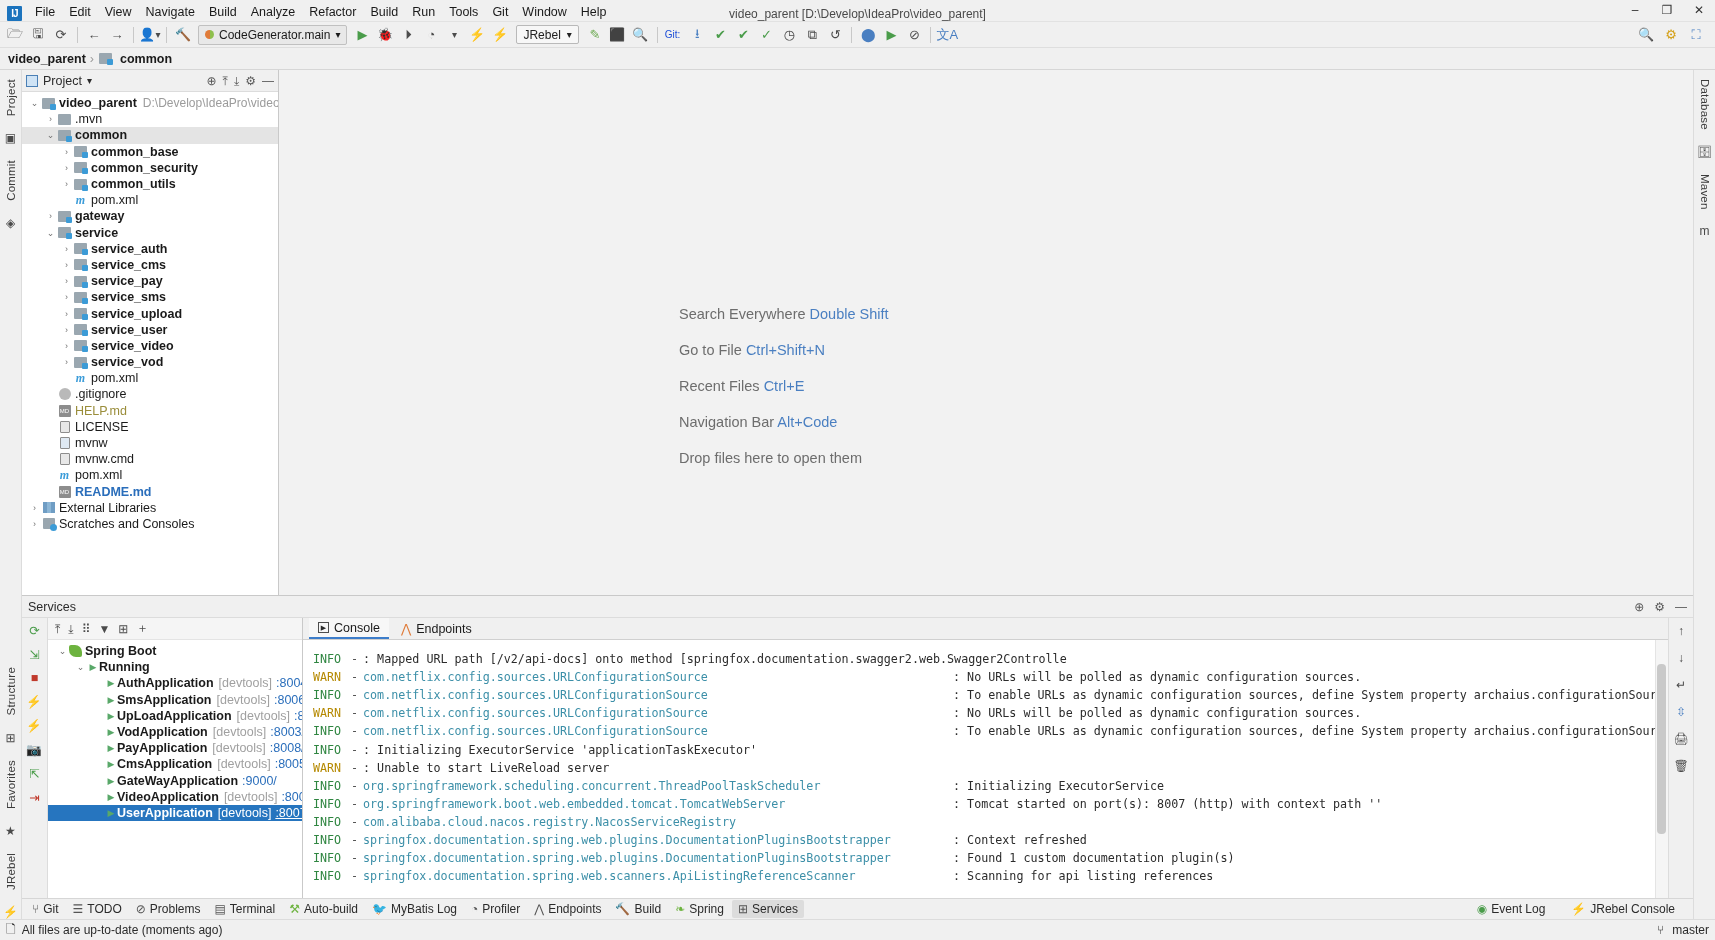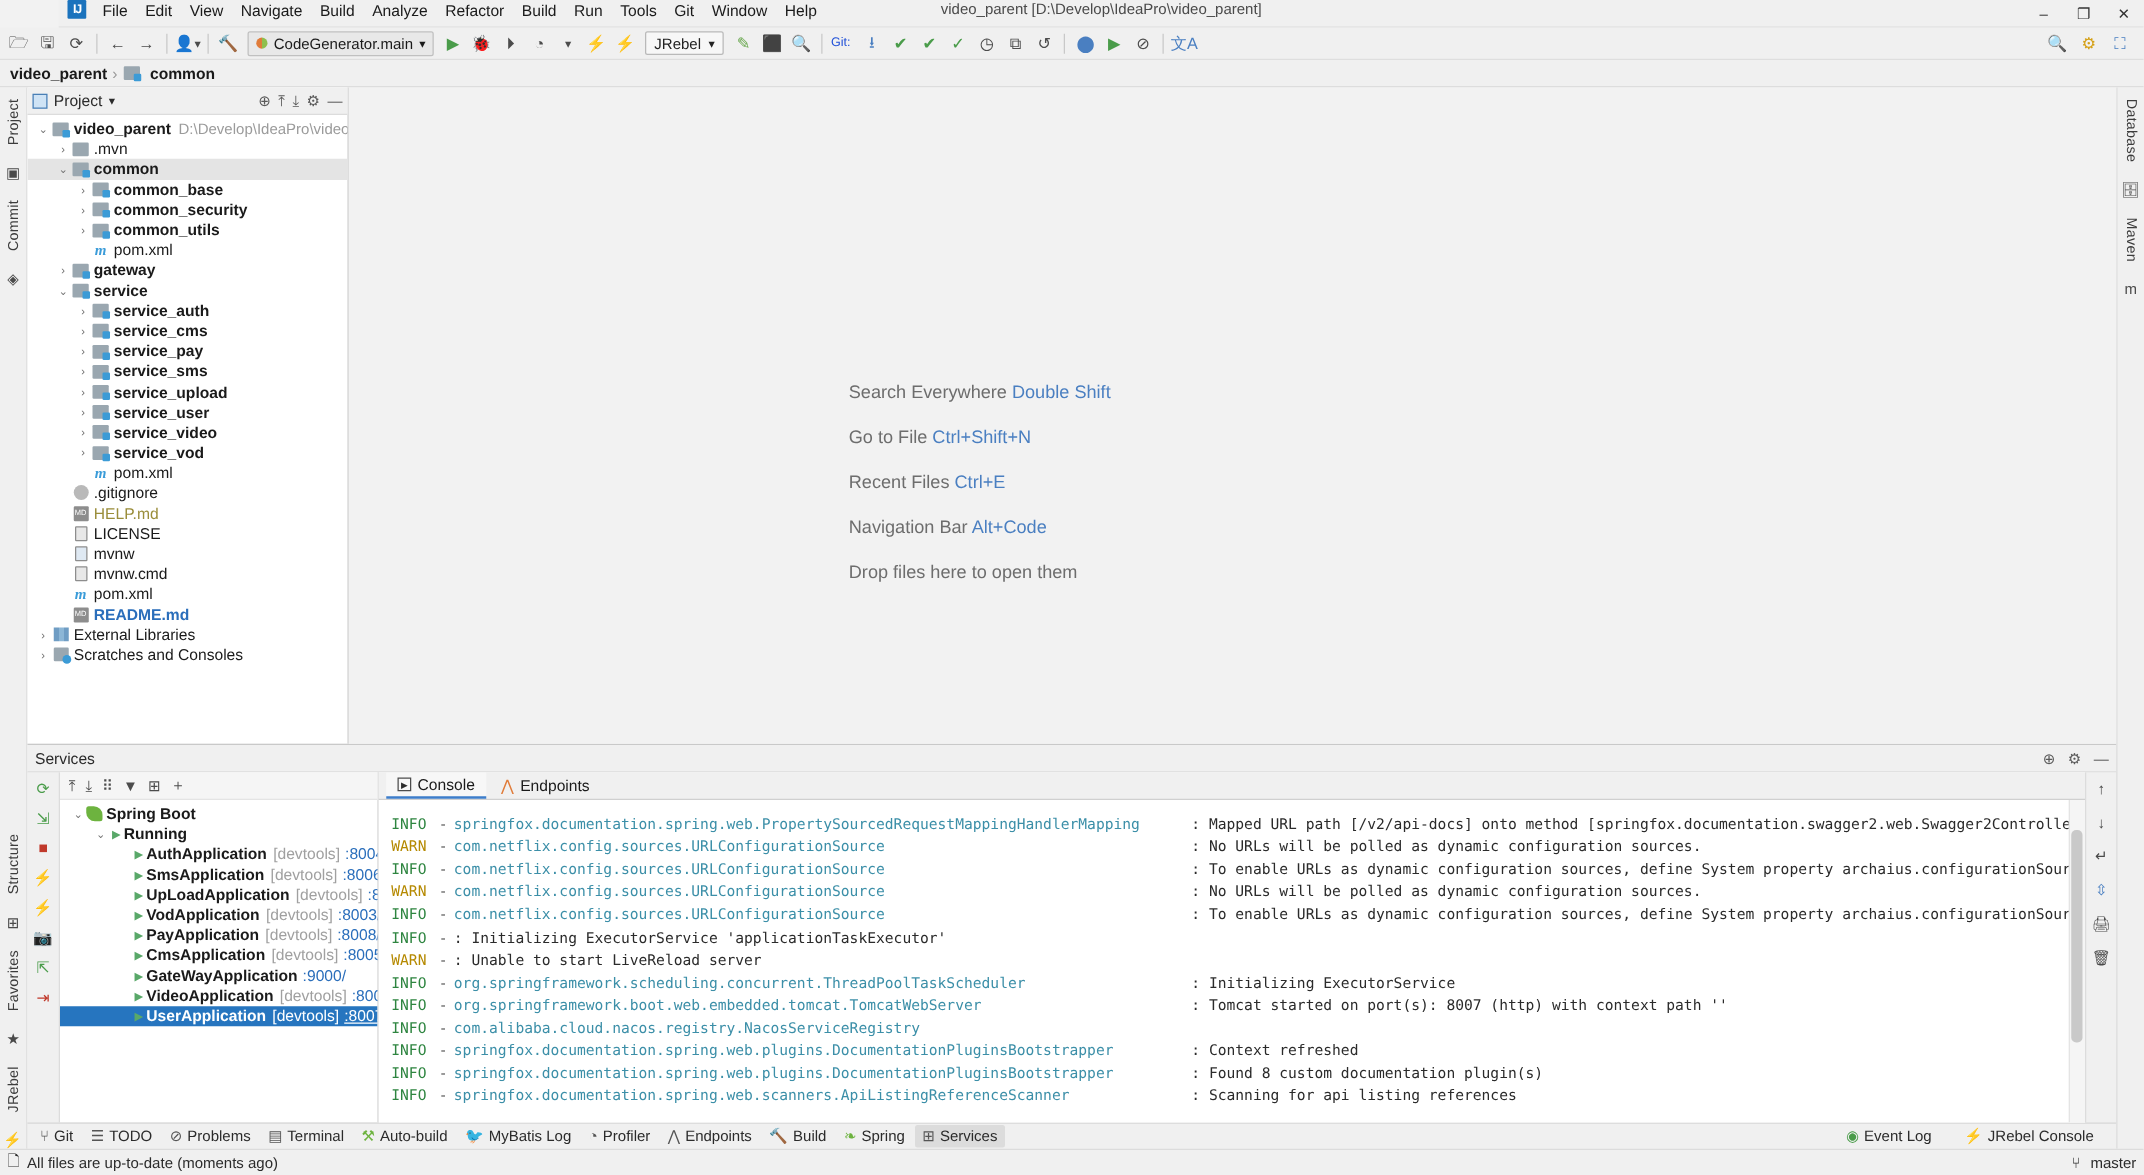--- a/index.html
+++ b/index.html
@@ -8,22 +8,22 @@
     font-family: "Liberation Sans", sans-serif;
     font-size: 12.5px;
     color:#2b2b2b;
     background:#f2f2f2;
     -webkit-font-smoothing: antialiased;
   }
   .app { width:1715px; height:940px; display:flex; flex-direction:column; background:#f2f2f2; }
 
   
   .titlebar {
-    height:22px; display:flex; align-items:flex-start; background:#f0f0f0;
-    border-bottom:1px solid #e2e2e2; position:relative;margin-left:47px;
+    height:22px; display:flex; align-items:flex-end; background:#f0f0f0;
+    border-bottom:1px solid #e2e2e2; position:relative;
   }
   .logo {
     width:15px;height:15px;margin-left:7px;margin-right:6px;background:#1b73bd;
     color:#fff;font-size:10px;font-weight:bold;display:flex;align-items:center;justify-content:center;
     border-radius:1px; letter-spacing:-1px;
   }
   .menu { display:flex; align-items:center; }
   .menu-item { padding:2px 7px; font-size:12.5px; color:#1a1a1a; cursor:default; }
   .win-title {
     position:absolute; left:50%; transform:translateX(-50%);
@@ -685,21 +685,20 @@
                   <span style="color:#e07b39">⋀</span>
                   <span>Endpoints</span>
                 </div>
               </div>
             <div class="console">
               <div class="cline partial"></div>
               <div id="console-lines">
                   <div class="cline">
                     <span class="lvl info">INFO</span>
                     <span class="dash">-</span>
-                    <span class="logger">springfox.documentation.spring.web.PropertySourcedRequestMappingHandlerMapping</span>
                     <span class="msg">: Mapped URL path [/v2/api-docs] onto method [springfox.documentation.swagger2.web.Swagger2Controlle</span>
                   </div>
                   <div class="cline">
                     <span class="lvl warn">WARN</span>
                     <span class="dash">-</span>
                     <span class="logger">com.netflix.config.sources.URLConfigurationSource</span>
                     <span class="msg">: No URLs will be polled as dynamic configuration sources.</span>
                   </div>
                   <div class="cline">
                     <span class="lvl info">INFO</span>
@@ -749,21 +748,21 @@
                   <div class="cline">
                     <span class="lvl info">INFO</span>
                     <span class="dash">-</span>
                     <span class="logger">springfox.documentation.spring.web.plugins.DocumentationPluginsBootstrapper</span>
                     <span class="msg">: Context refreshed</span>
                   </div>
                   <div class="cline">
                     <span class="lvl info">INFO</span>
                     <span class="dash">-</span>
                     <span class="logger">springfox.documentation.spring.web.plugins.DocumentationPluginsBootstrapper</span>
-                    <span class="msg">: Found 8 custom documentation plugin(s)</span>
+                    <span class="msg">: Found 1 custom documentation plugin(s)</span>
                   </div>
                   <div class="cline">
                     <span class="lvl info">INFO</span>
                     <span class="dash">-</span>
                     <span class="logger">springfox.documentation.spring.web.scanners.ApiListingReferenceScanner</span>
                     <span class="msg">: Scanning for api listing references</span>
                   </div>
                 </div>
               <div class="console-scroll">
                 <div class="console-thumb"></div>

